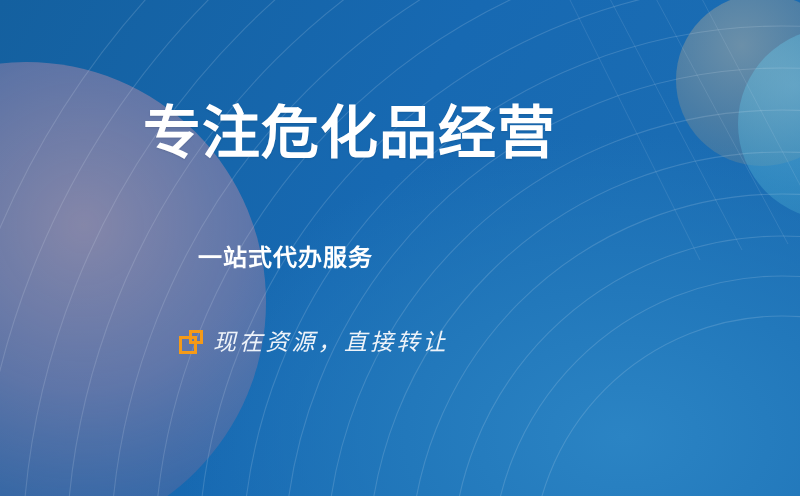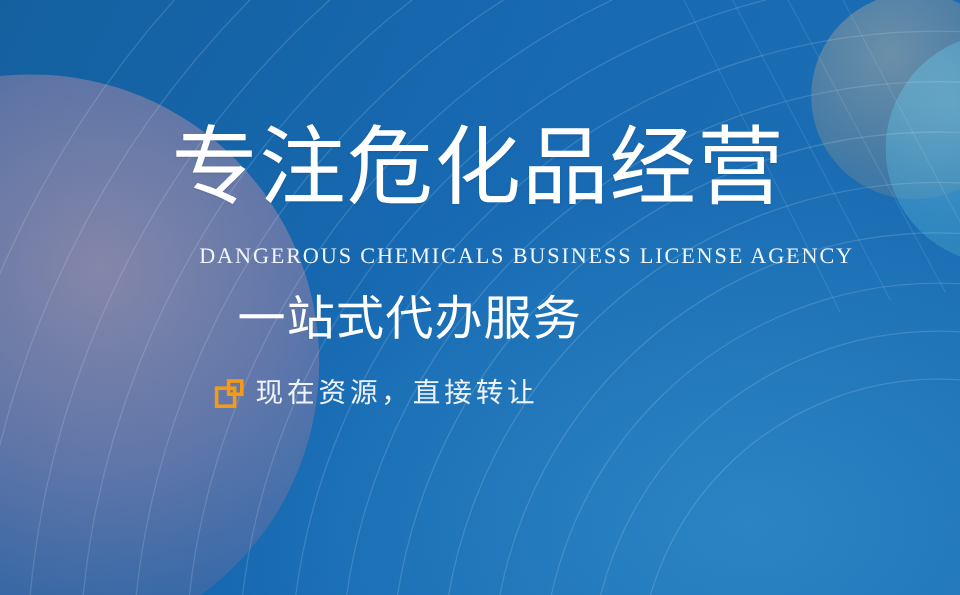--- a/index.html
+++ b/index.html
@@ -91,23 +91,23 @@
   
   .content {
     position: absolute;
     inset: 0;
   }
 
   .headline {
     position: absolute;
     left: 143px;
     top: 104px;
-    font-size: 72px;
-    line-height: 1;
-    font-weight: 400;
+    font-size: 58px;
+    line-height: 1;
+    font-weight: 700;
     color: #ffffff;
     letter-spacing: 1px;
     white-space: nowrap;
     text-shadow: 0 1px 2px rgba(0,0,0,0.10);
   }
 
   .subtitle-en {
     position: absolute;
     left: 166px;
     top: 205px;
@@ -117,38 +117,39 @@
     font-weight: 400;
     color: #f2f6fb;
     letter-spacing: 1.55px;
     white-space: nowrap;
   }
 
   .subtitle-cn {
     position: absolute;
     left: 198px;
     top: 246px;
-    font-size: 40px;
-    line-height: 1;
-    font-weight: 400;
+    font-size: 24px;
+    line-height: 1;
+    font-weight: 700;
     color: #ffffff;
     letter-spacing: 1px;
     white-space: nowrap;
   }
 
   .bullets {
     position: absolute;
     left: 179px;
     top: 316px;
   }
   .bullet {
     display: flex;
-    align-items: flex-start;
+    align-items: flex-end;
     height: 38px;
     margin-bottom: 2px;
+    font-style: italic;
   }
   .bullet-icon {
     flex: 0 0 auto;
     width: 24px;
     height: 24px;
     position: relative;
     margin-right: 10px;
   }
   .bullet-icon .sq {
     position: absolute;
@@ -213,21 +214,20 @@
       <line x1="600" y1="-20" x2="742" y2="250"></line>
       <line x1="646" y1="-20" x2="788" y2="244"></line>
       <line x1="692" y1="-20" x2="828" y2="238"></line>
     </svg>
   </div>
 
   <div class="content">
 
     <div class="headline">专注危化品经营</div>
 
-    <div class="subtitle-en">DANGEROUS CHEMICALS BUSINESS LICENSE AGENCY</div>
 
     <div class="subtitle-cn">一站式代办服务</div>
 
     <div class="bullets">
 
       <div class="bullet">
         <span class="bullet-icon">
           <span class="sq sq-small"></span>
           <span class="sq sq-large"></span>
         </span>

